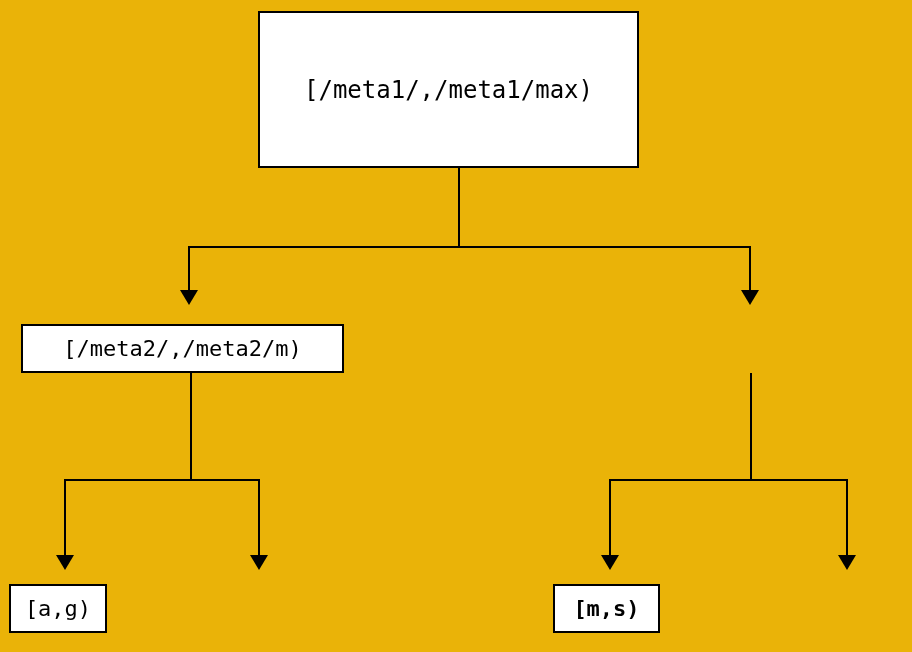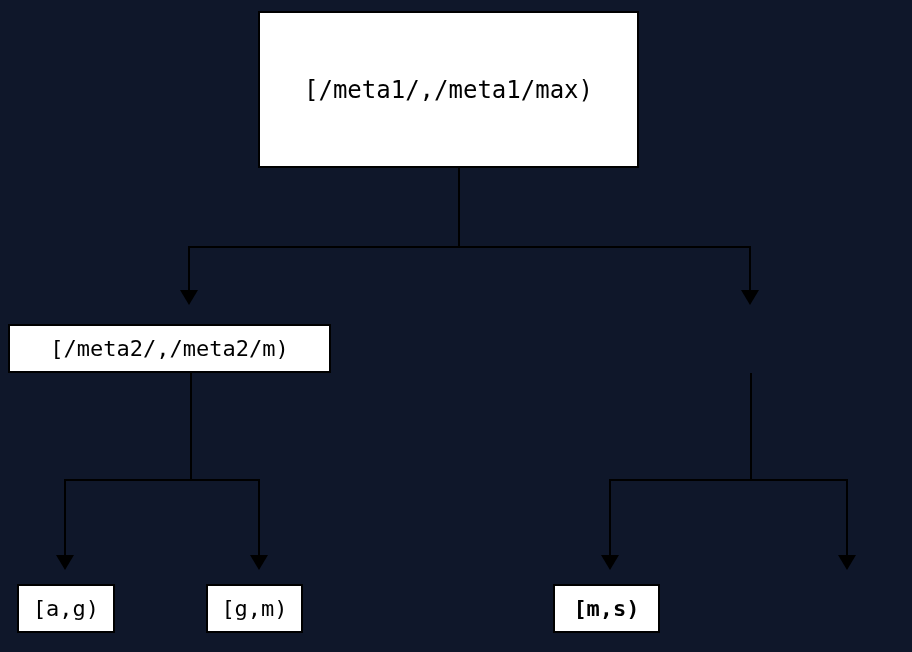--- a/index.html
+++ b/index.html
@@ -5,21 +5,21 @@
 <style>
   html, body {
     margin: 0;
     padding: 0;
     background: #ffffff;
   }
   #canvas {
     position: relative;
     width: 912px;
     height: 652px;
-    background: #0f172a;
+    background: #eab308;
     overflow: hidden;
     font-family: "DejaVu Sans Mono", "Liberation Mono", monospace;
   }
   .node {
     position: absolute;
     box-sizing: border-box;
     border: 2px solid #000000;
     background: #ffffff;
     display: flex;
     align-items: center;
@@ -30,39 +30,39 @@
     letter-spacing: 0px;
   }
   .node-root {
     left: 258px;
     top: 11px;
     width: 381px;
     height: 157px;
     font-size: 24px;
   }
   .node-mid-left {
-    left: 8px;
+    left: 21px;
     top: 324px;
     width: 323px;
     height: 49px;
     font-size: 22px;
   }
   .node-mid-right {
     left: 580px;
     top: 324px;
     width: 322px;
     height: 49px;
     font-size: 22px;
   }
   .node-leaf {
     top: 584px;
     height: 49px;
     font-size: 22px;
   }
-  .node-leaf-1 { left: 9px;   width: 98px; margin-left: 8px;  }
+  .node-leaf-1 { left: 9px;   width: 98px;  }
   .node-leaf-2 { left: 206px; width: 97px;  }
   .node-leaf-3 { left: 553px; width: 107px; font-weight: bold; }
   .node-leaf-4 { left: 778px; width: 124px; }
 
   .edge-v, .edge-h {
     position: absolute;
     background: #000000;
   }
   .edge-v { width: 2px; }
   .edge-h { height: 2px; }
@@ -108,22 +108,19 @@
   <div class="edge-h" style="left:609px; top:479px; width:239px;"></div>
   <div class="edge-v" style="left:609px; top:479px; height:77px;"></div>
   <div class="arrowhead" style="left:601px; top:555px;"></div>
   <div class="edge-v" style="left:846px; top:479px; height:77px;"></div>
   <div class="arrowhead" style="left:838px; top:555px;"></div>
 
   <div class="node node-leaf node-leaf-1">
     <span>[a,g)</span>
   </div>
 
-  <div class="node node-leaf node-leaf-2">
-    <span>[g,m)</span>
-  </div>
 
   <div class="node node-leaf node-leaf-3">
     <span>[m,s)</span>
   </div>
 
 
 </div>
 
 </body></html>

